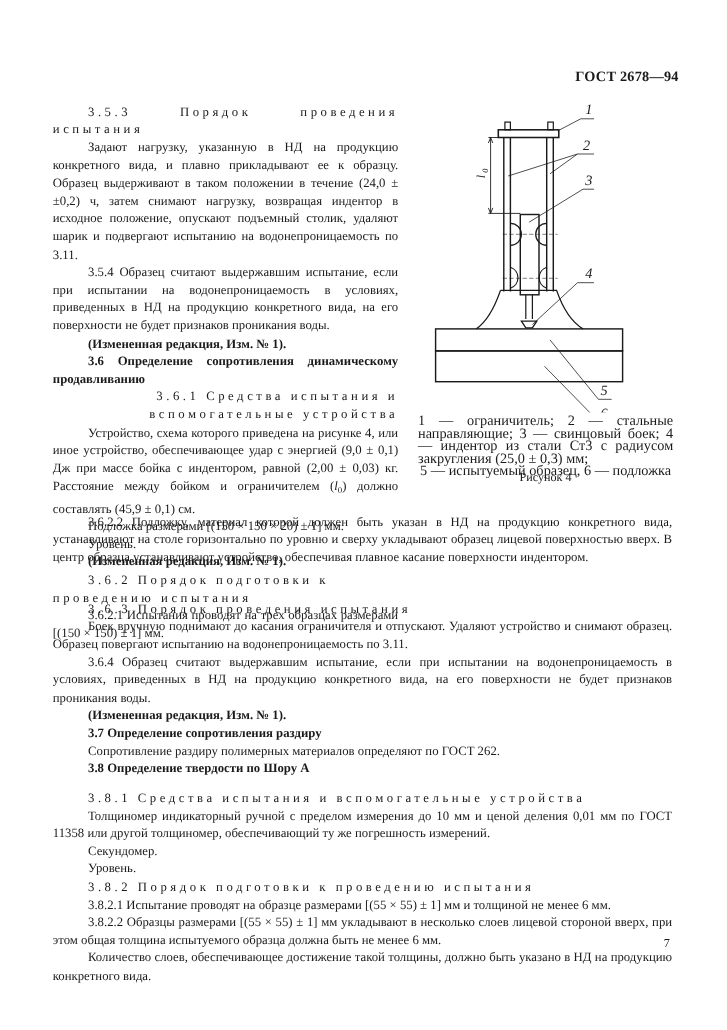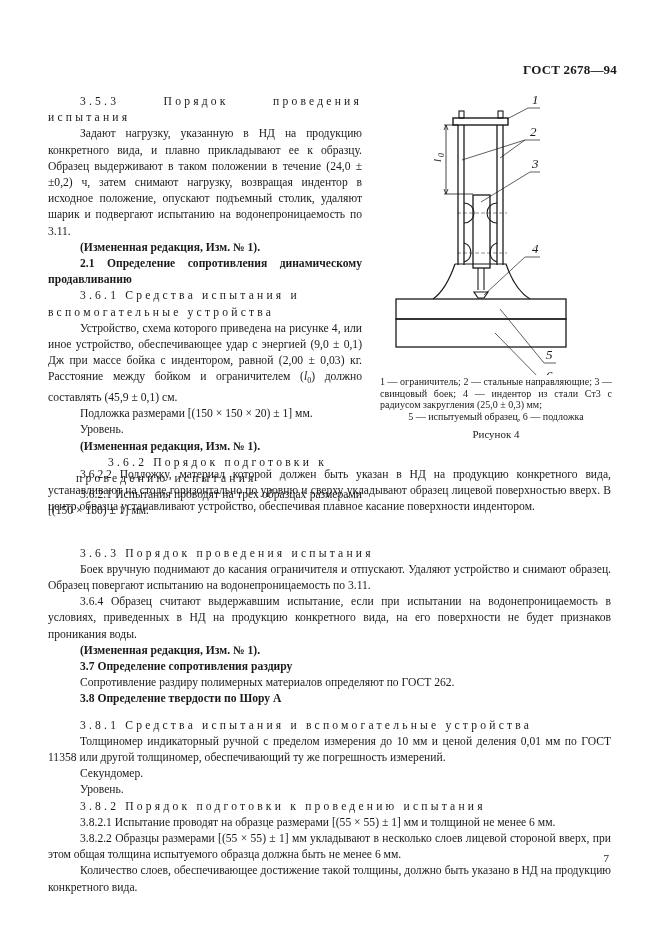--- a/index.html
+++ b/index.html
@@ -6,43 +6,44 @@
   body { width: 661px; height: 936px; position: relative; overflow: hidden;
          font-family: "Liberation Serif", "DejaVu Serif", serif; color: #1a1a1a; }
   .hdr { position: absolute; top: 62px; right: 44px; font-weight: bold; font-size: 13px; letter-spacing: 0.2px; }
   .col { position: absolute; left: 48px; width: 314px; font-size: 11.6px; line-height: 16.2px; }
   .full { position: absolute; left: 48px; width: 563px; font-size: 11.6px; line-height: 16.2px; }
   p { margin: 0; text-align: justify; }
   .ind { text-indent: 32px; }
   .sp { letter-spacing: 3.2px; }
   .b { font-weight: bold; }
   .fig { position: absolute; left: 380px; top: 85px; width: 240px; height: 290px; }
-  .legend { position: absolute; left: 380px; top: 376px; width: 232px; font-size: 10px; line-height: 11.5px; text-align: justify; font-style: normal; }
+  .legend { position: absolute; left: 380px; top: 376px; width: 232px; font-size: 13px; line-height: 11.5px; text-align: justify; font-style: normal; }
   .legend p { text-align: justify; }
   .legend .c { text-align: center; }
   .figcap { position: absolute; left: 380px; top: 428px; width: 232px; text-align: center; font-size: 11px; }
   .pnum { position: absolute; right: 52px; top: 852px; font-size: 11px; }
   sub { font-size: 8px; }
 </style>
 </head>
 <body>
 
 <div class="hdr">ГОСТ 2678—94</div>
 
 <div class="col" style="top:94px;">
   <p class="ind sp">3.5.3 Порядок проведения испытания</p>
   <p class="ind">Задают нагрузку, указанную в НД на продукцию конкретного вида, и плавно прикладывают ее к образцу. Образец выдерживают в таком положении в течение (24,0 ± ±0,2) ч, затем снимают нагрузку, возвращая индентор в исходное положение, опускают подъемный столик, удаляют шарик и подвергают испытанию на водонепроницаемость по 3.11.</p>
+  <p class="ind">3.5.4 Образец считают выдержавшим испытание, если при испытании на водонепроницаемость в условиях, приведенных в НД на продукцию конкретного вида, на его поверхности не будет признаков проникания воды.</p>
   <p class="ind b">(Измененная редакция, Изм. № 1).</p>
-  <p class="ind b">2.1 Определение сопротивления динамическому продавливанию</p>
-  <p class="ind sp" style="text-align:left;">3.6.1 Средства испытания и вспомогательные устройства</p>
+  <p class="ind b">3.6 Определение сопротивления динамическому продавливанию</p>
+  <p class="ind sp" style="text-align:right;">3.6.1 Средства испытания и вспомогательные устройства</p>
   <p class="ind"><span>Устройство, схема которого приведена на рисунке 4, или иное устройство, обеспечивающее удар с энергией (9,0 ± 0,1) Дж при массе бойка с индентором, равной (2,00 ± 0,03) кг. Расстояние между бойком и ограничителем (</span><i>l</i><sub>0</sub><span>) должно составлять (45,9 ± 0,1) см.</span></p>
   <p class="ind">Подложка размерами [(150 × 150 × 20) ± 1] мм.</p>
   <p class="ind">Уровень.</p>
   <p class="ind b">(Измененная редакция, Изм. № 1).</p>
-  <p class="ind sp" style="text-align:left;margin-left:28px;">3.6.2 Порядок подготовки к проведению испытания</p>
+  <p class="ind sp" style="text-align:left;">3.6.2 Порядок подготовки к проведению испытания</p>
   <p class="ind">3.6.2.1 Испытания проводят на трех образцах размерами [(150 × 150) ± 1] мм.</p>
 </div>
 
 <svg class="fig" viewBox="380 85 240 290" fill="none" stroke="#1a1a1a" stroke-width="1.1">
 
   <rect x="459" y="111" width="5" height="7"></rect>
   <rect x="498" y="111" width="5" height="7"></rect>
   <rect x="453" y="118" width="55" height="7" stroke-width="1.4"></rect>
 
   <line x1="458" y1="125" x2="458" y2="265" stroke-width="1.3"></line>

